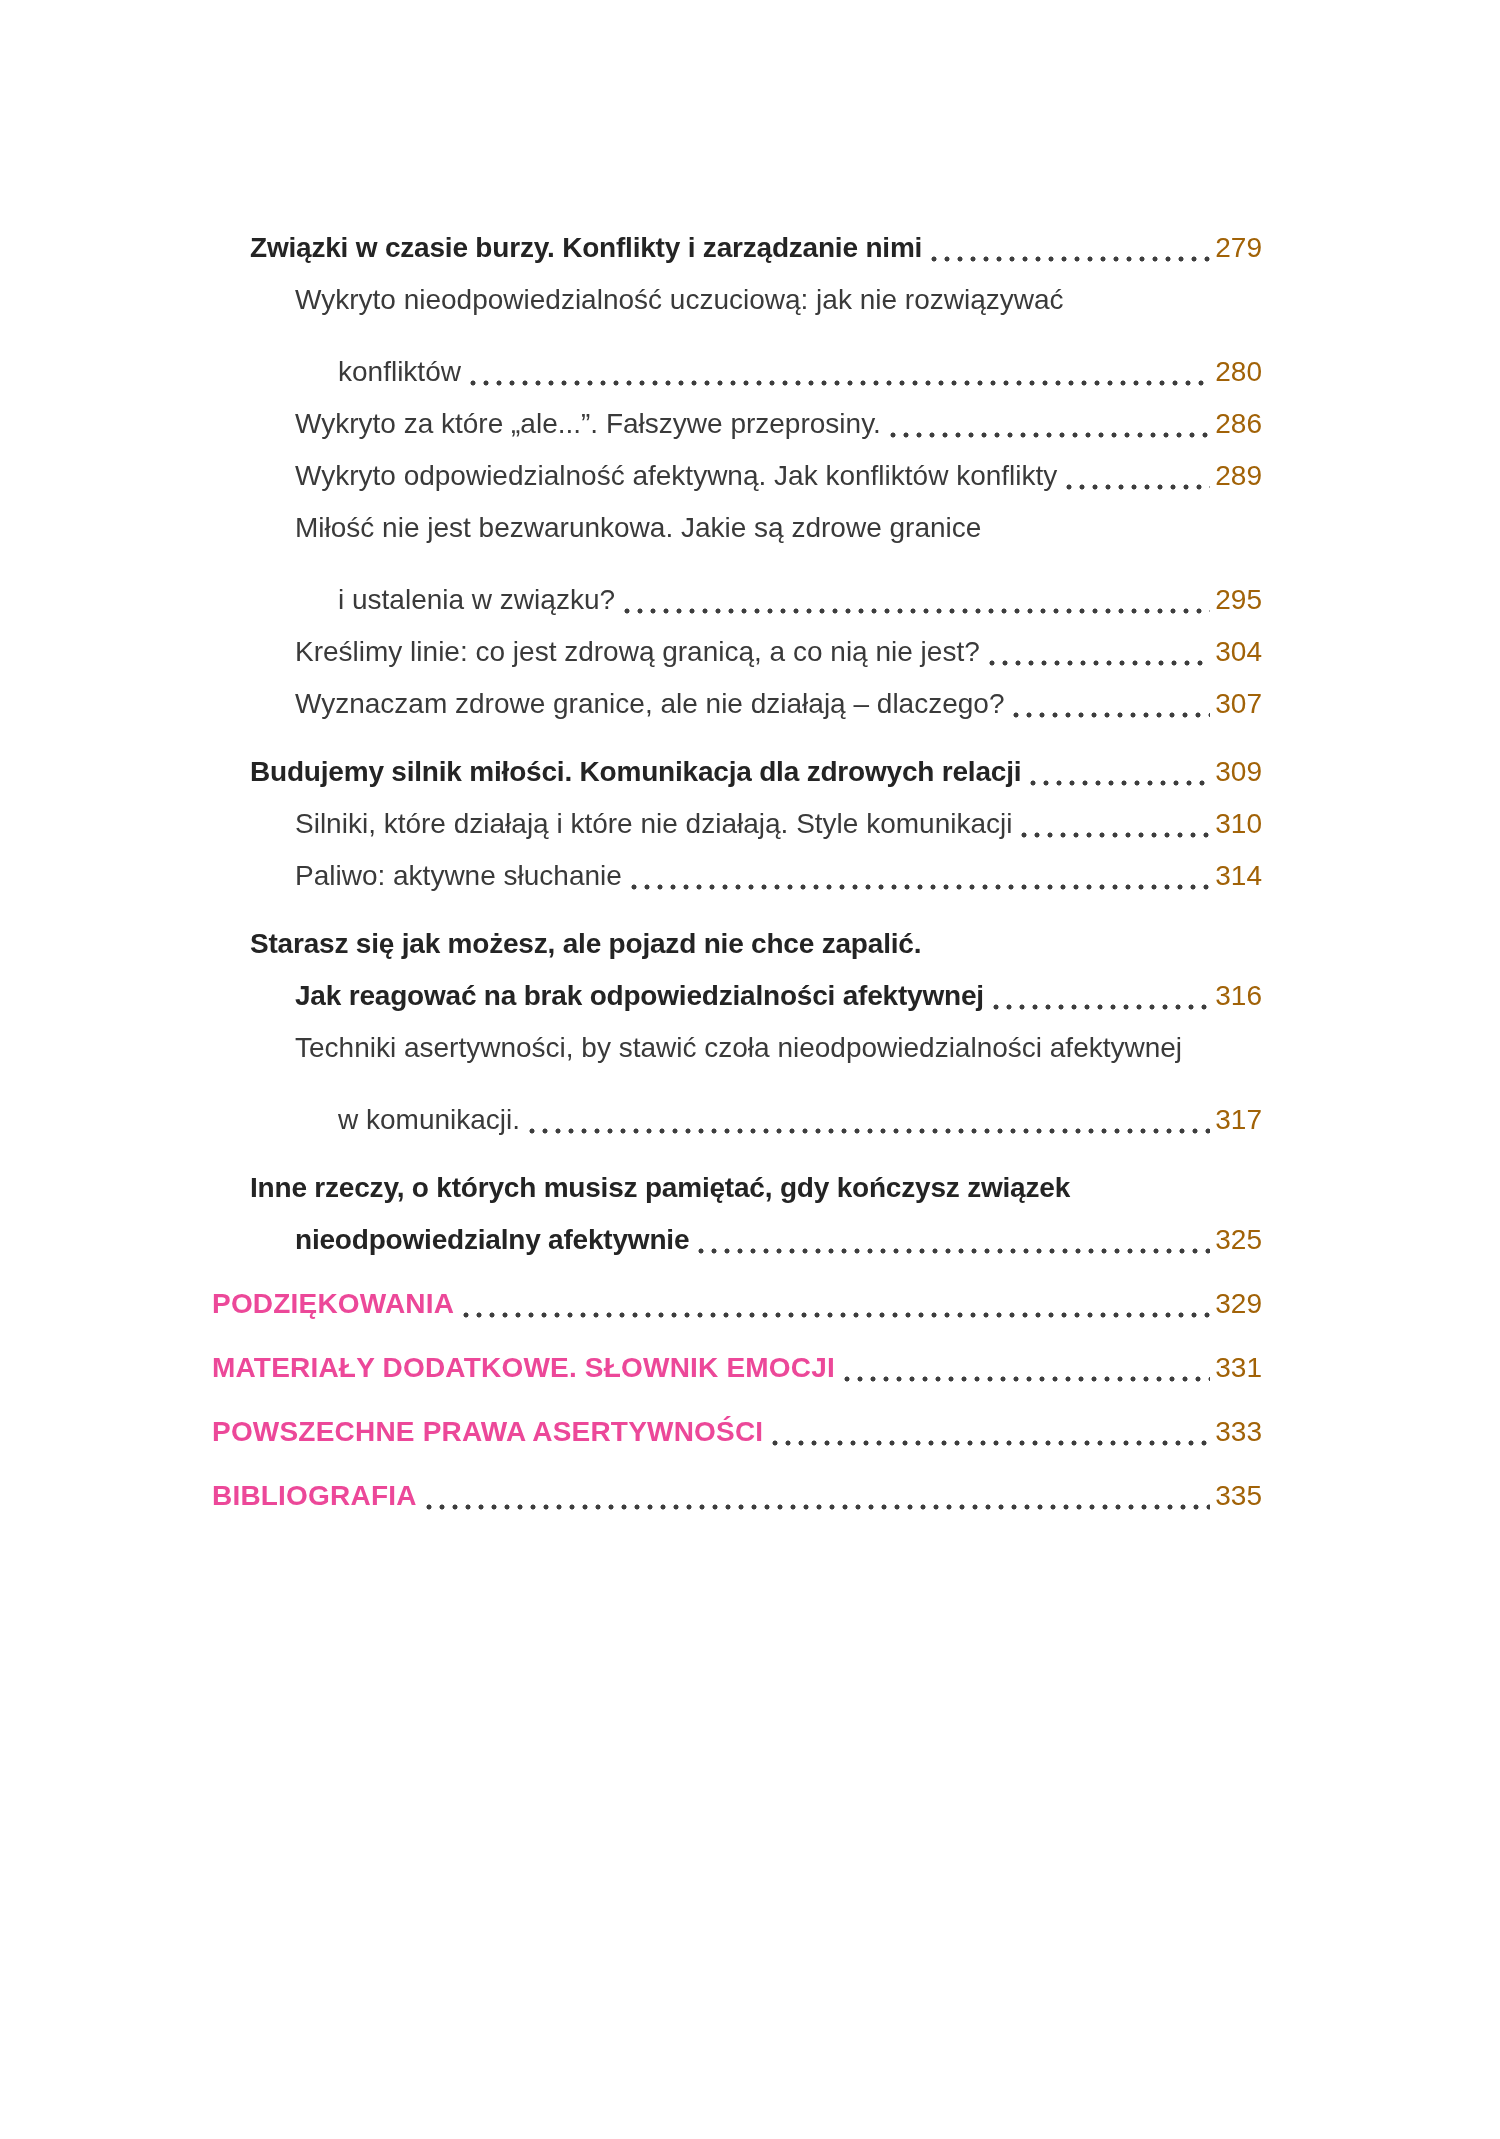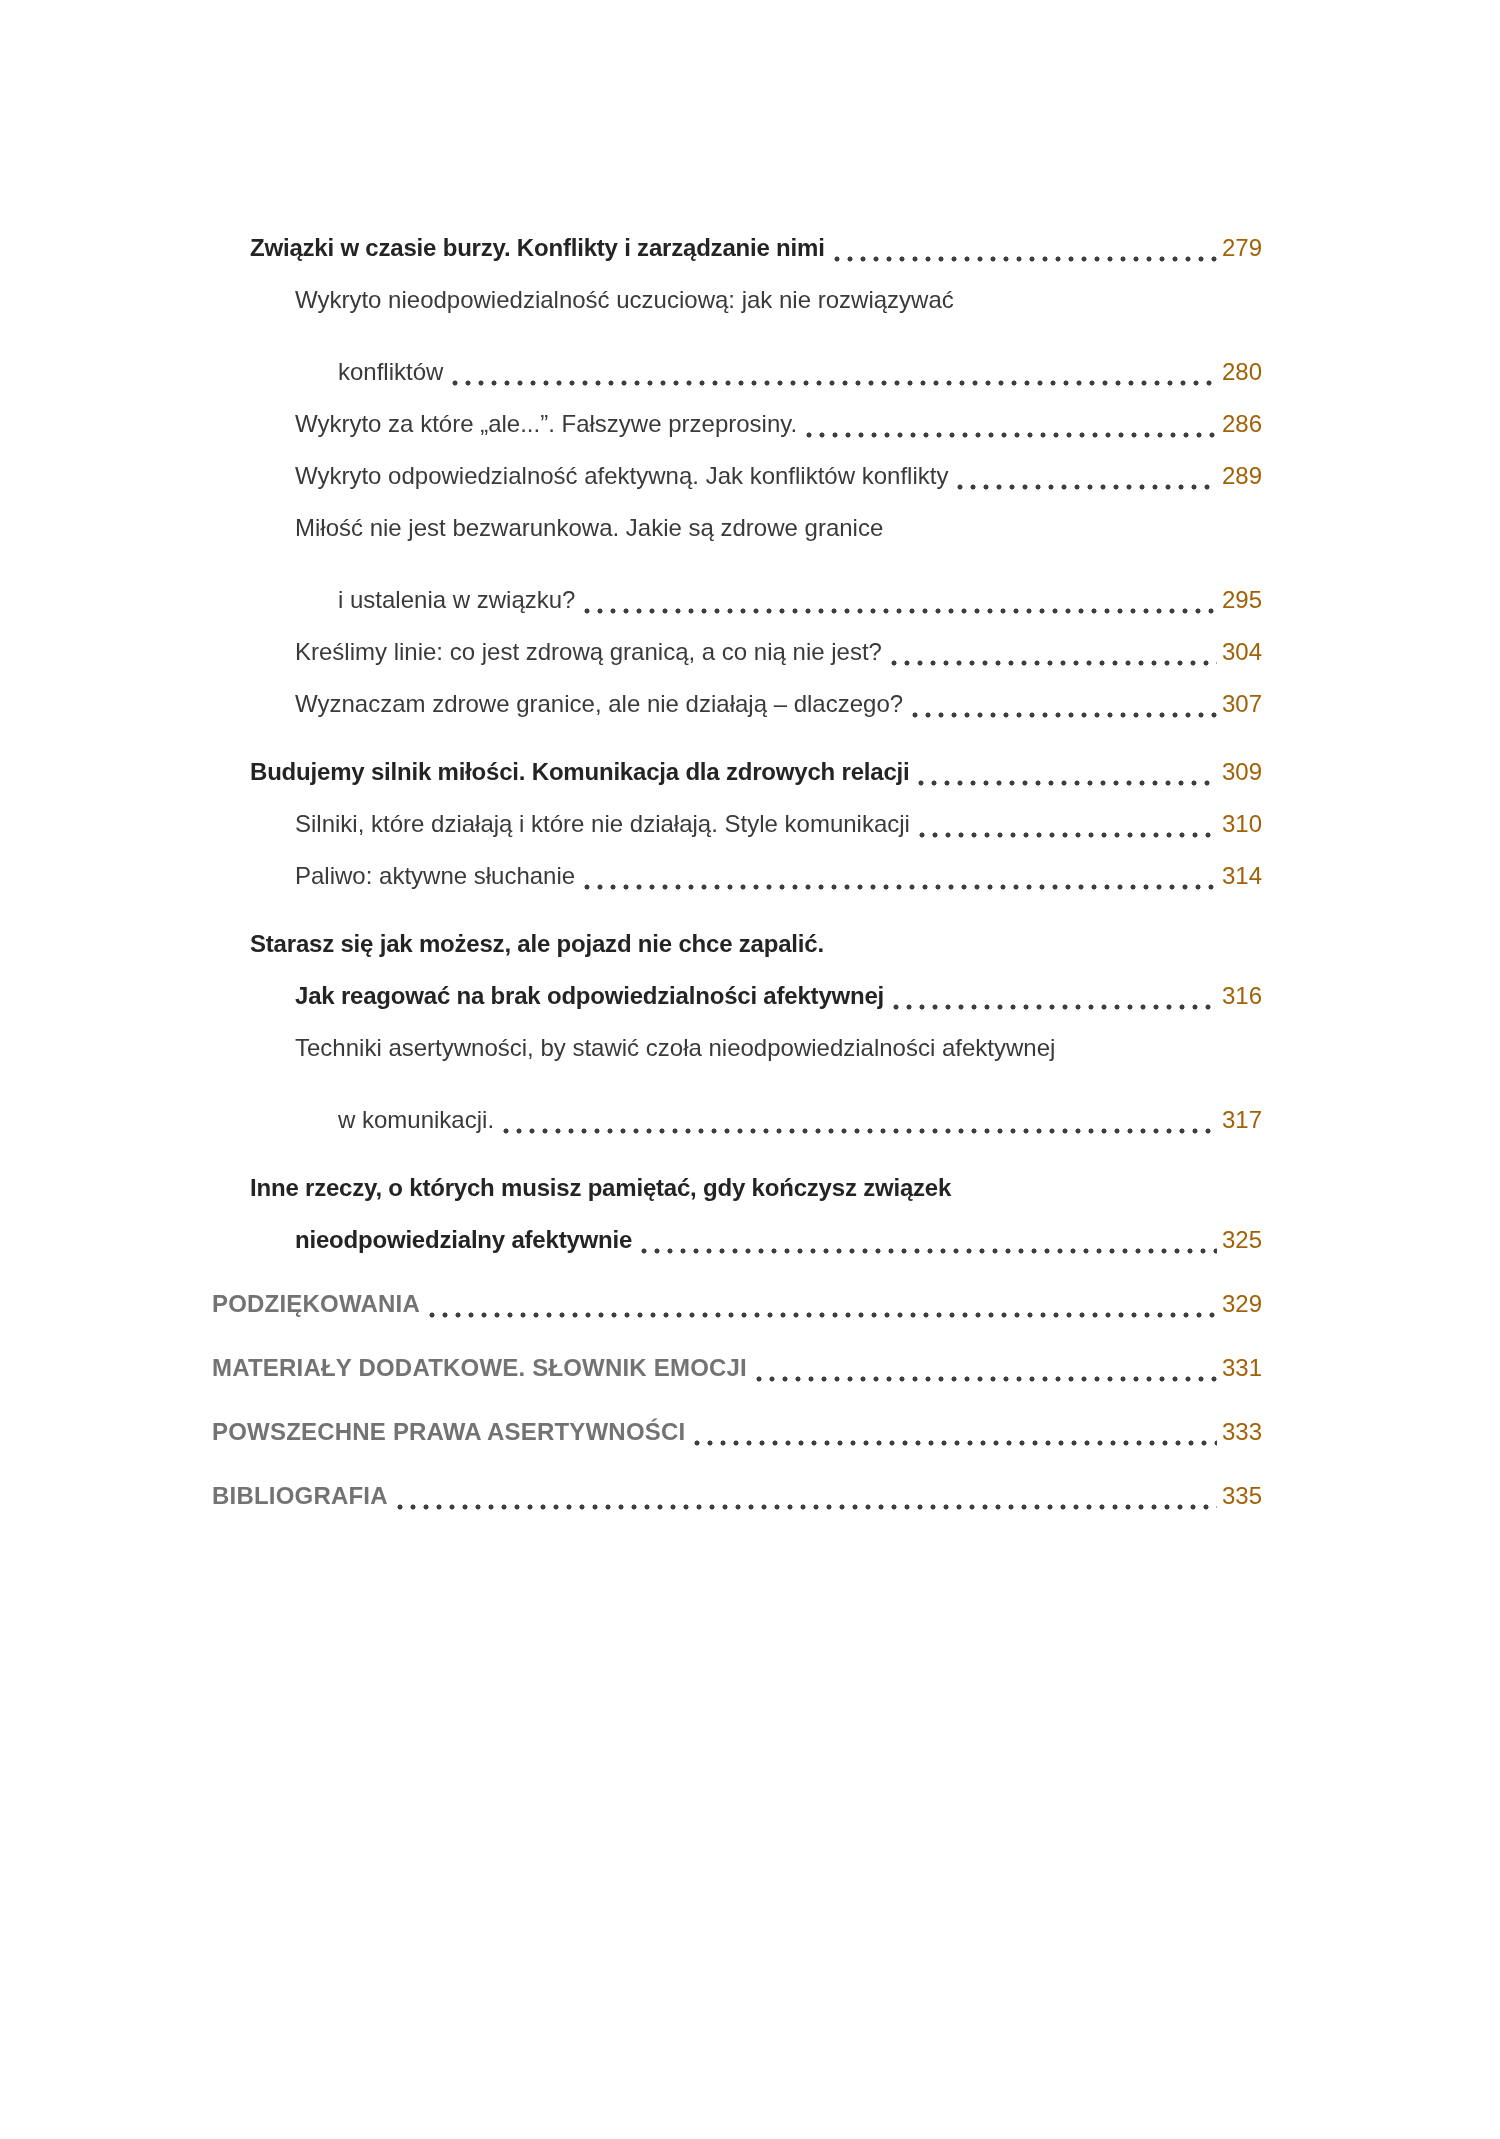--- a/index.html
+++ b/index.html
@@ -22,21 +22,21 @@
   }
   .toc-backmatter {
     position: absolute;
     left: 212px;
     top: 1278px;
     width: 1050px;
   }
   .entry { }
   .entry.gap { margin-top: 16px; }
   .line, .row {
-    font-size: 24px;
+    font-size: 28px;
     line-height: 52px;
     white-space: nowrap;
   }
   .row {
     display: flex;
     align-items: baseline;
   }
   
   .p1 { padding-left: 45px; }
   .p2 { padding-left: 88px; margin-top: 20px; }
@@ -64,21 +64,21 @@
   }
   .num {
     font-weight: 400;
     color: #a16207;
     letter-spacing: 0;
   }
   
   .toc-backmatter .entry { margin-bottom: 12px; }
   .toc-backmatter .txt {
     font-weight: 700;
-    color: #737373;
+    color: #ec4899;
     letter-spacing: 0.2px;
   }
 </style>
 </head>
 <body>
 
 <div class="toc-chapters">
 
   <div class="entry lvl1">
     <div class="row">

